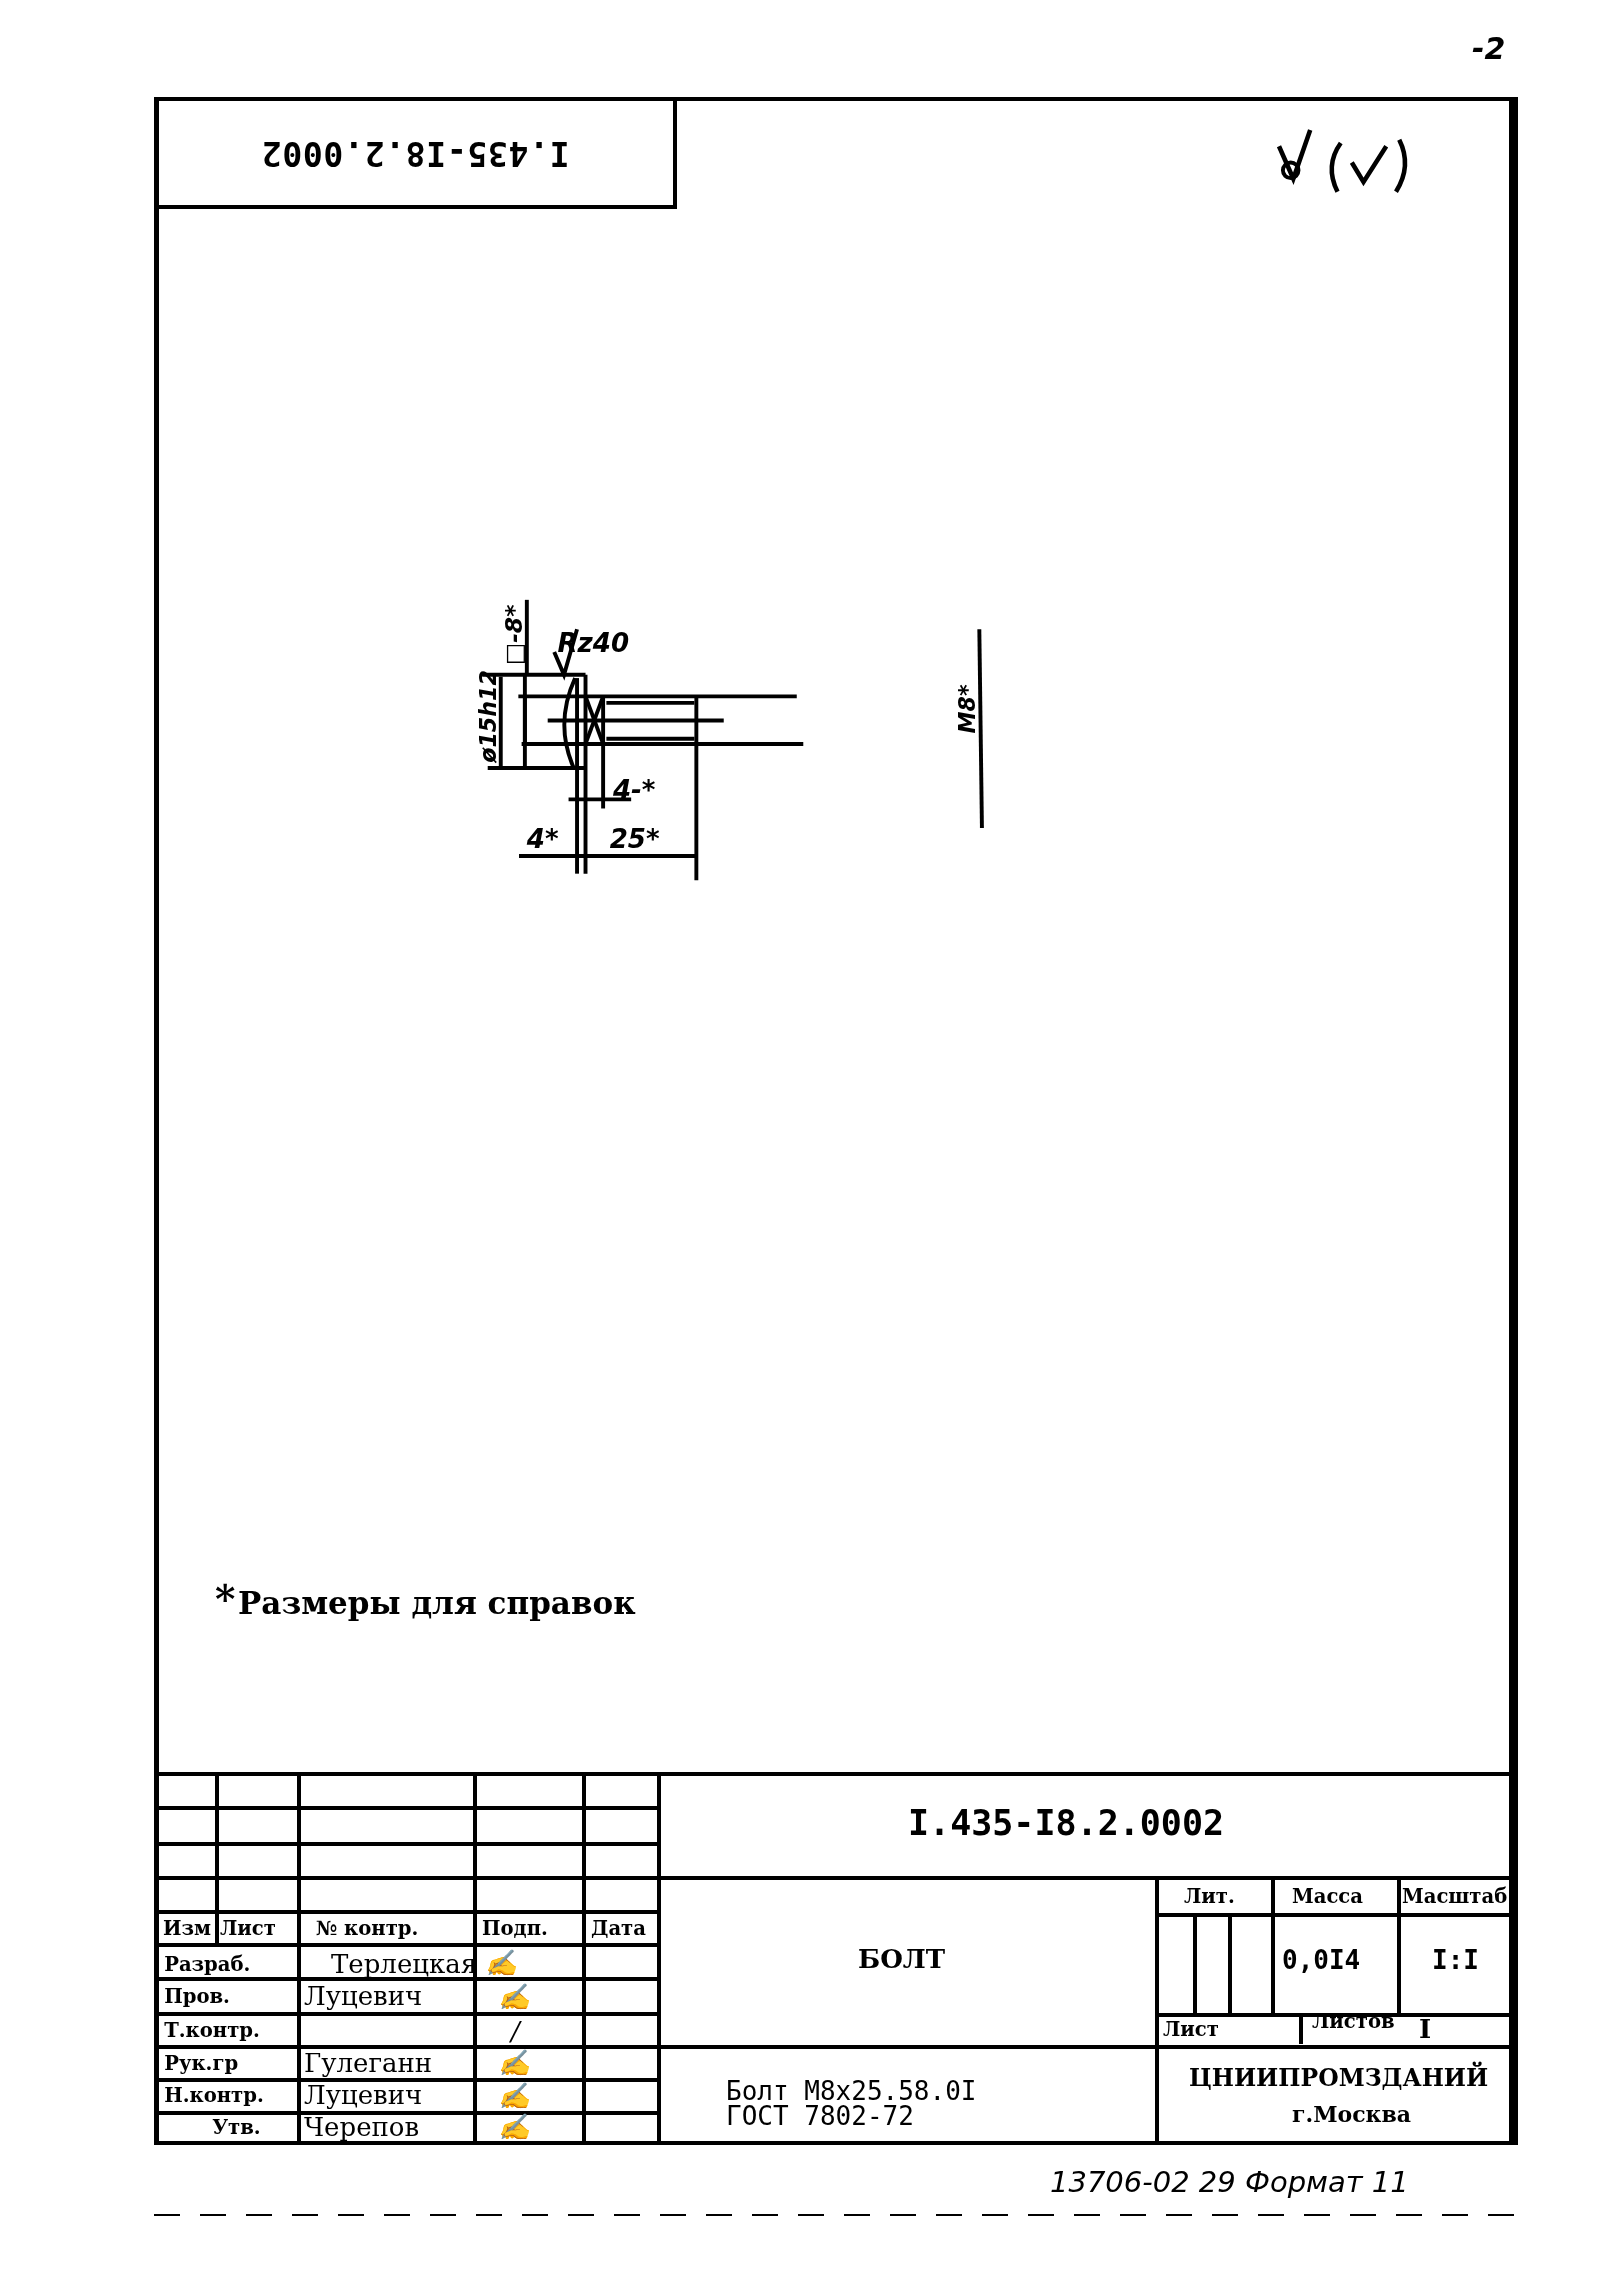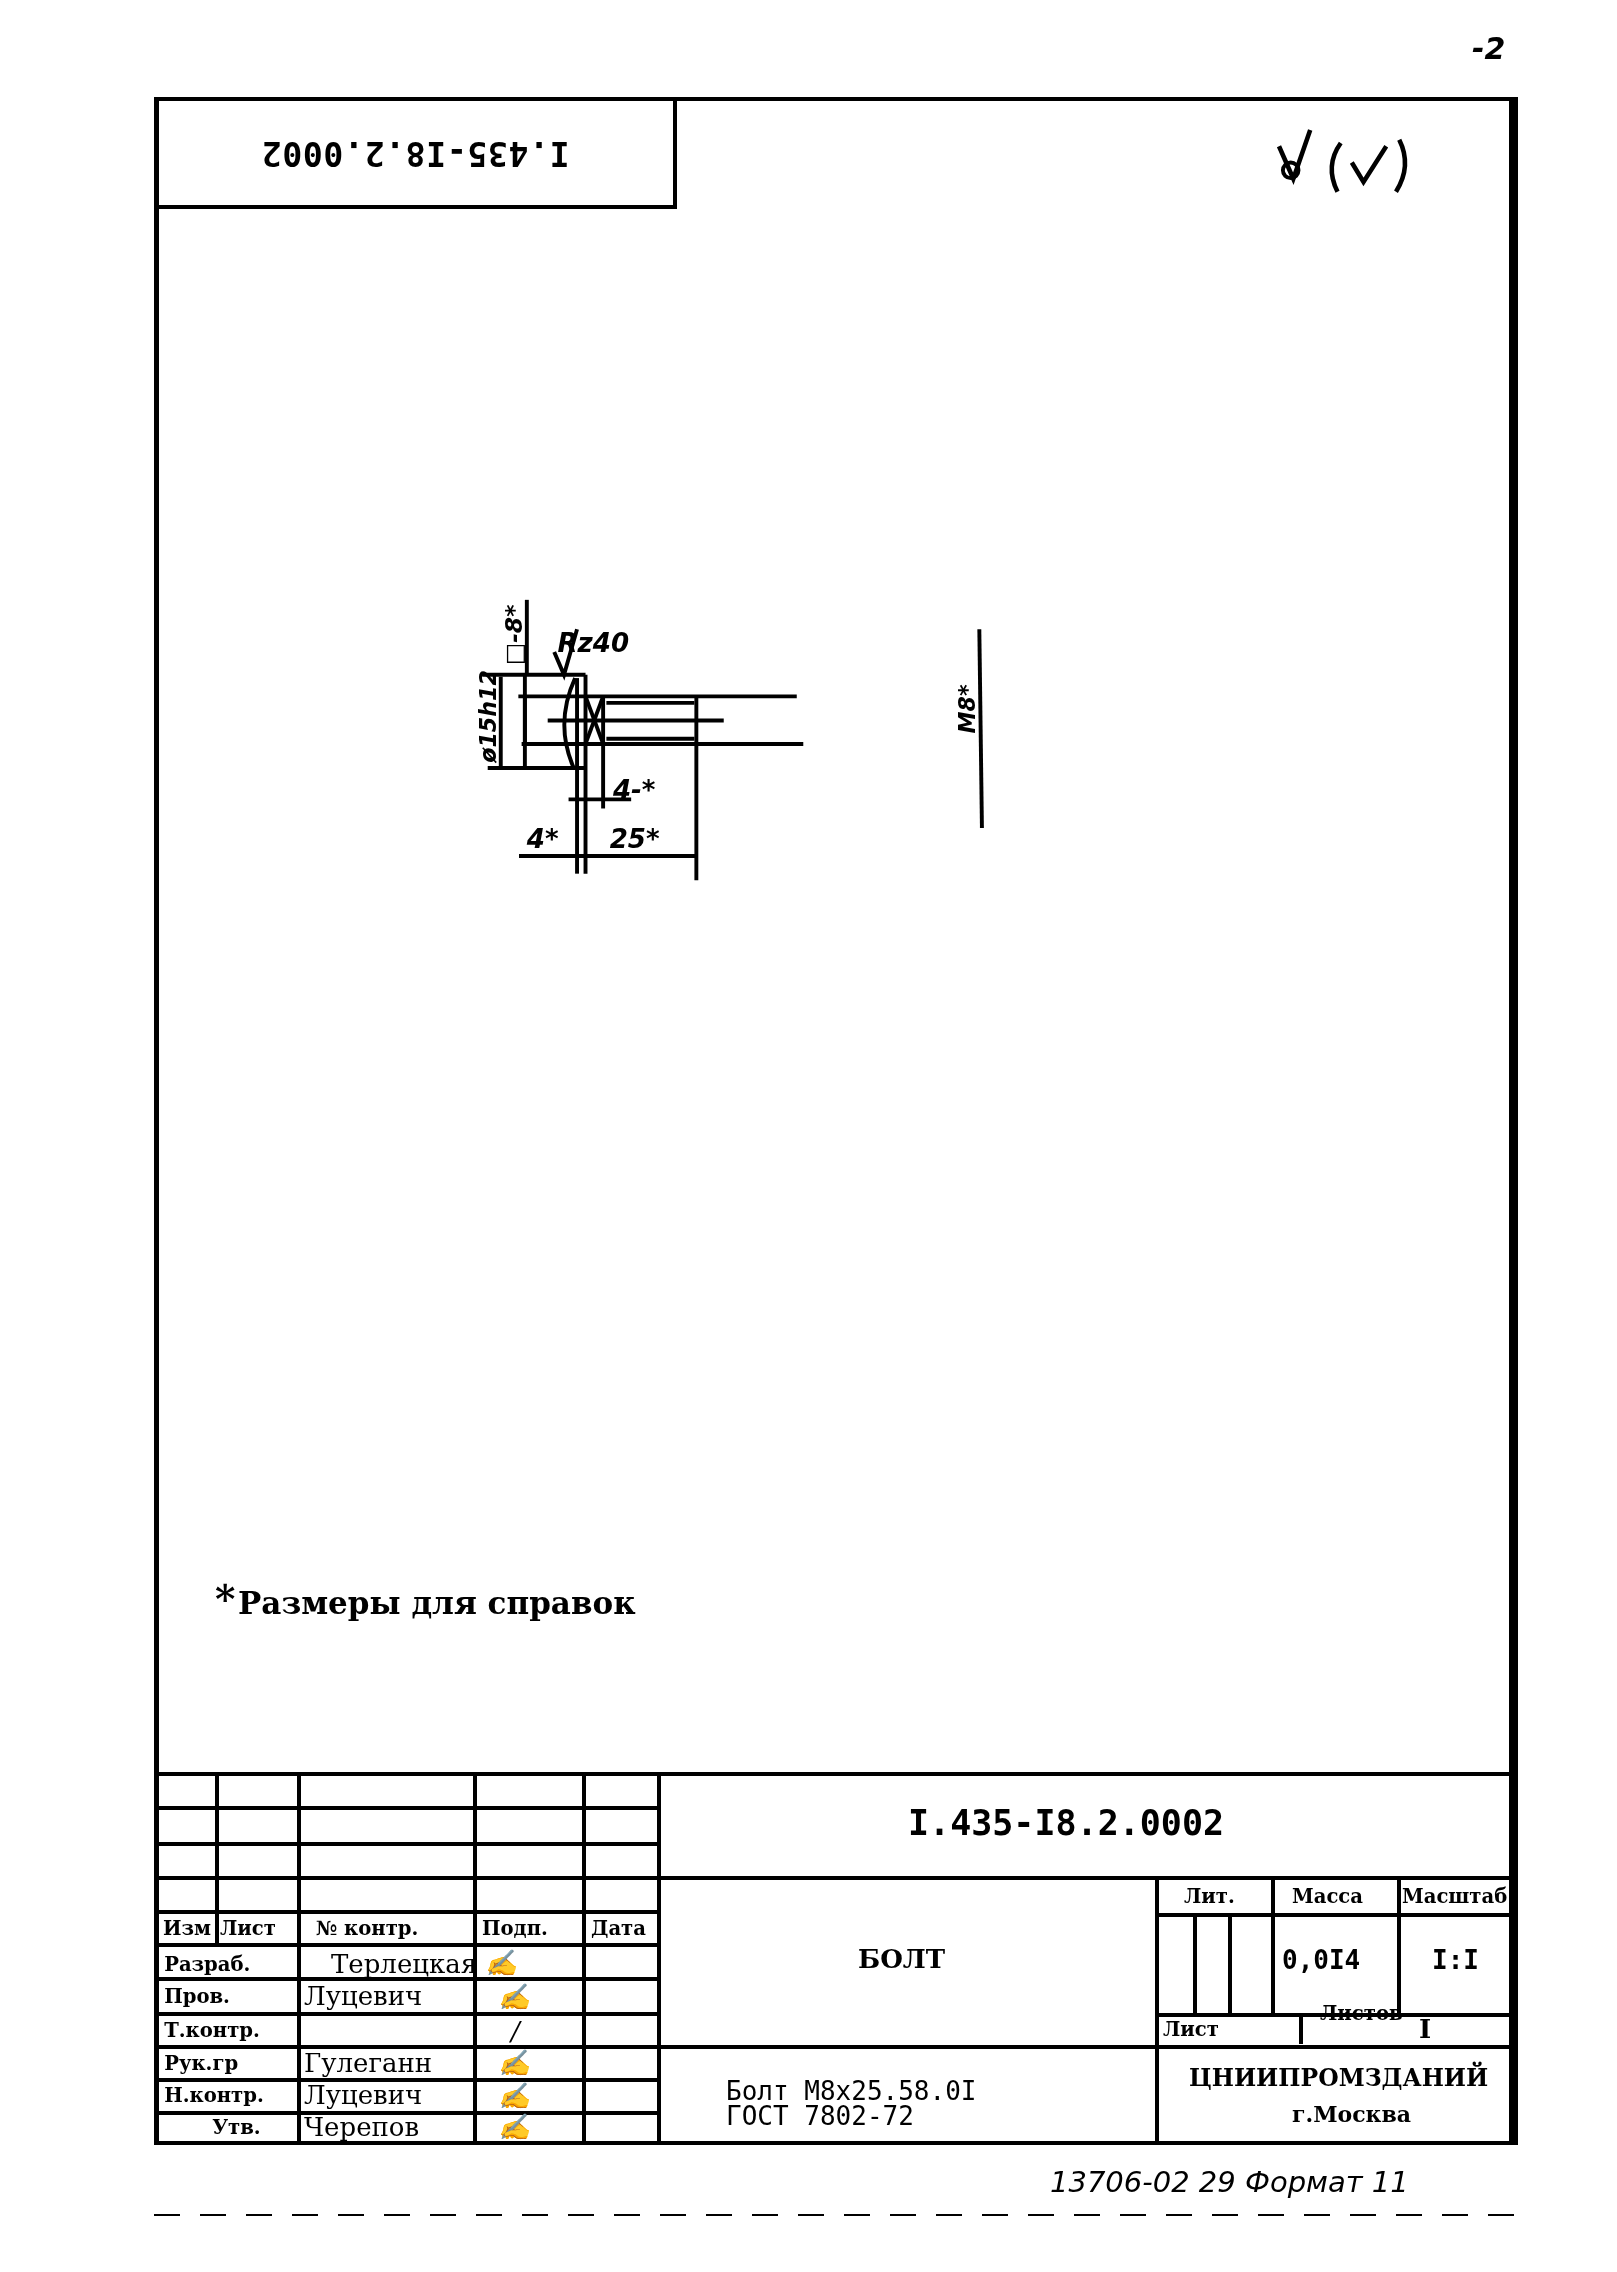--- a/index.html
+++ b/index.html
@@ -200,21 +200,21 @@
   <span class="cell-text big" style="left:749px;top:34px;">I.435-I8.2.0002</span>
   <span class="cell-text med" style="left:699px;top:174px;font-weight:bold;">БОЛТ</span>
 
   <span class="cell-text small" style="left:1025px;top:115px;">Лит.</span>
   <span class="cell-text small" style="left:1133px;top:115px;">Масса</span>
   <span class="cell-text small" style="left:1243px;top:115px;">Масштаб</span>
   <span class="cell-text med" style="left:1123px;top:175px;font-family:'DejaVu Sans Mono',monospace;font-weight:bold;">0,0I4</span>
   <span class="cell-text med" style="left:1273px;top:175px;font-family:'DejaVu Sans Mono',monospace;font-weight:bold;text-align:right;">I:I</span>
 
   <span class="cell-text small" style="left:1004px;top:248px;">Лист</span>
-  <span class="cell-text small" style="left:1153px;top:232px;margin-left:8px;">Листов</span>
+  <span class="cell-text small" style="left:1153px;top:240px;">Листов</span>
   <span class="cell-text med" style="left:1260px;top:244px;font-weight:bold;">I</span>
 
   <span class="cell-text med" style="left:567px;top:306px;font-family:'DejaVu Sans Mono',monospace;">Болт М8х25.58.0I</span>
   <span class="cell-text med" style="left:567px;top:331px;font-family:'DejaVu Sans Mono',monospace;">ГОСТ 7802-72</span>
 
   <span class="cell-text small" style="left:1030px;top:295px;font-size:23.5px;">ЦНИИПРОМЗДАНИЙ</span>
   <span class="cell-text small" style="left:1133px;top:331px;font-size:22px;">г.Москва</span>
 </div>
 
 <span class="handwritten" style="left:1050px;top:2165px;">13706-02  29 Формат 11</span>

